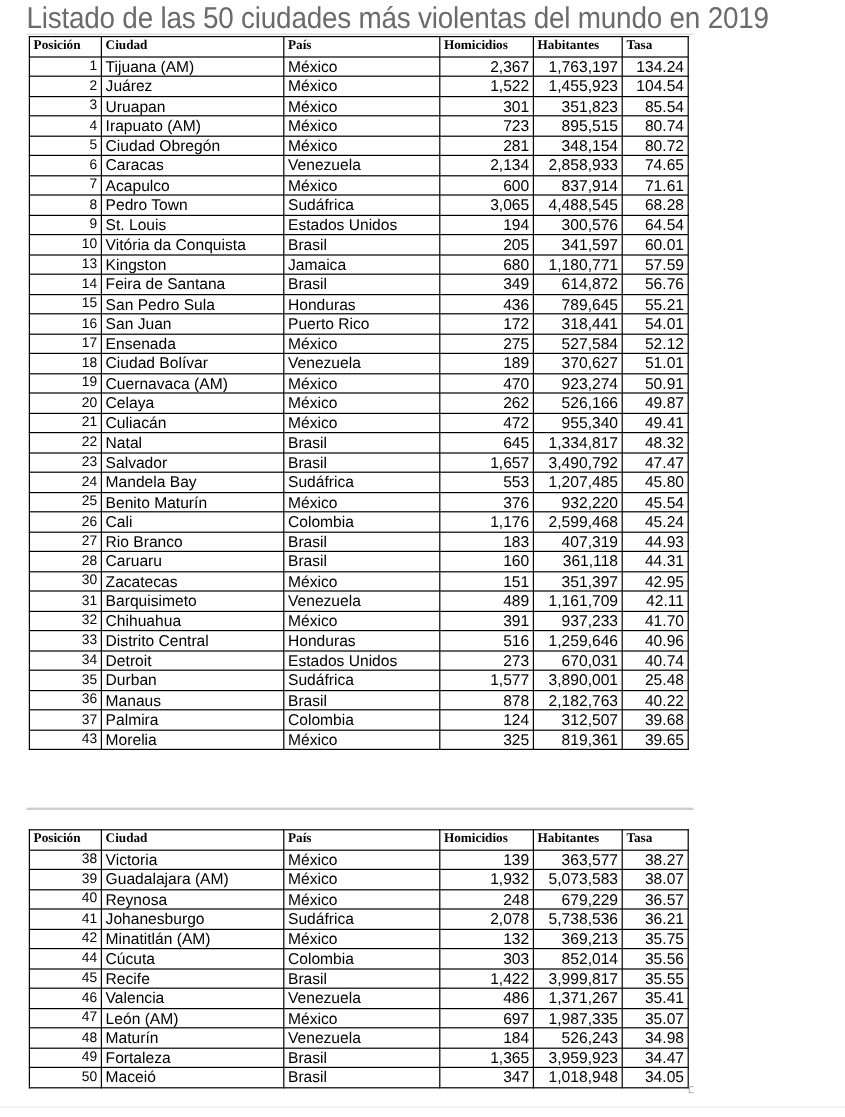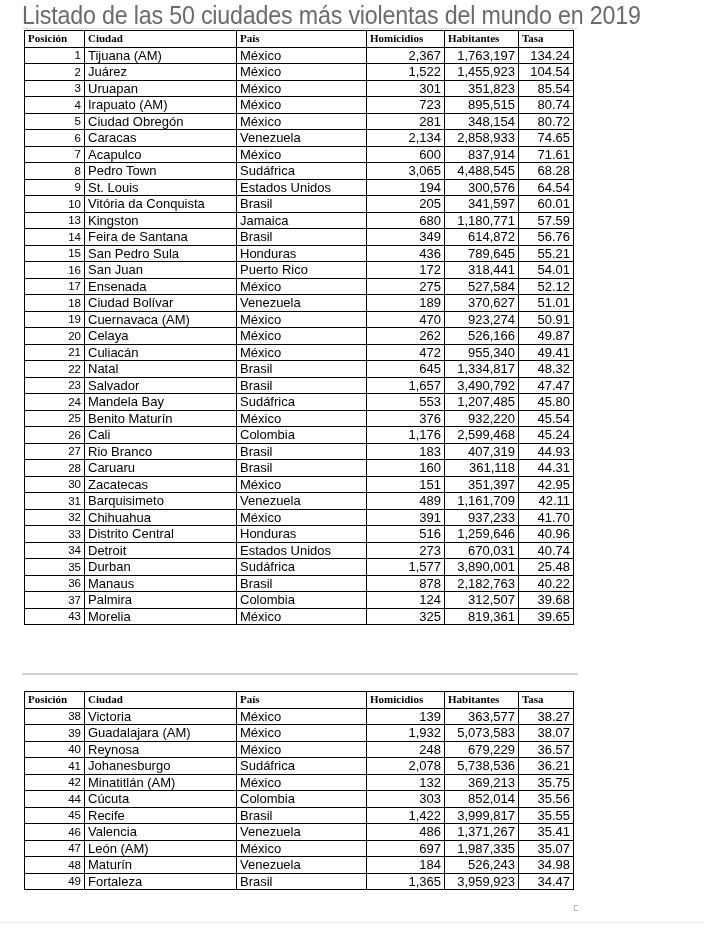--- a/index.html
+++ b/index.html
@@ -427,17 +427,25 @@
         <td class="num">34.98</td>
       </tr>
       <tr>
         <td class="pos">49</td>
         <td class="txt">Fortaleza</td>
         <td class="txt">Brasil</td>
         <td class="num">1,365</td>
         <td class="num">3,959,923</td>
         <td class="num">34.47</td>
       </tr>
+      <tr>
+        <td class="pos">50</td>
+        <td class="txt">Maceió</td>
+        <td class="txt">Brasil</td>
+        <td class="num">347</td>
+        <td class="num">1,018,948</td>
+        <td class="num">34.05</td>
+      </tr>
     </tbody>
 </table>
 
 <div class="corner"></div>
 <div class="bottom-line"></div>
 
 </body></html>

